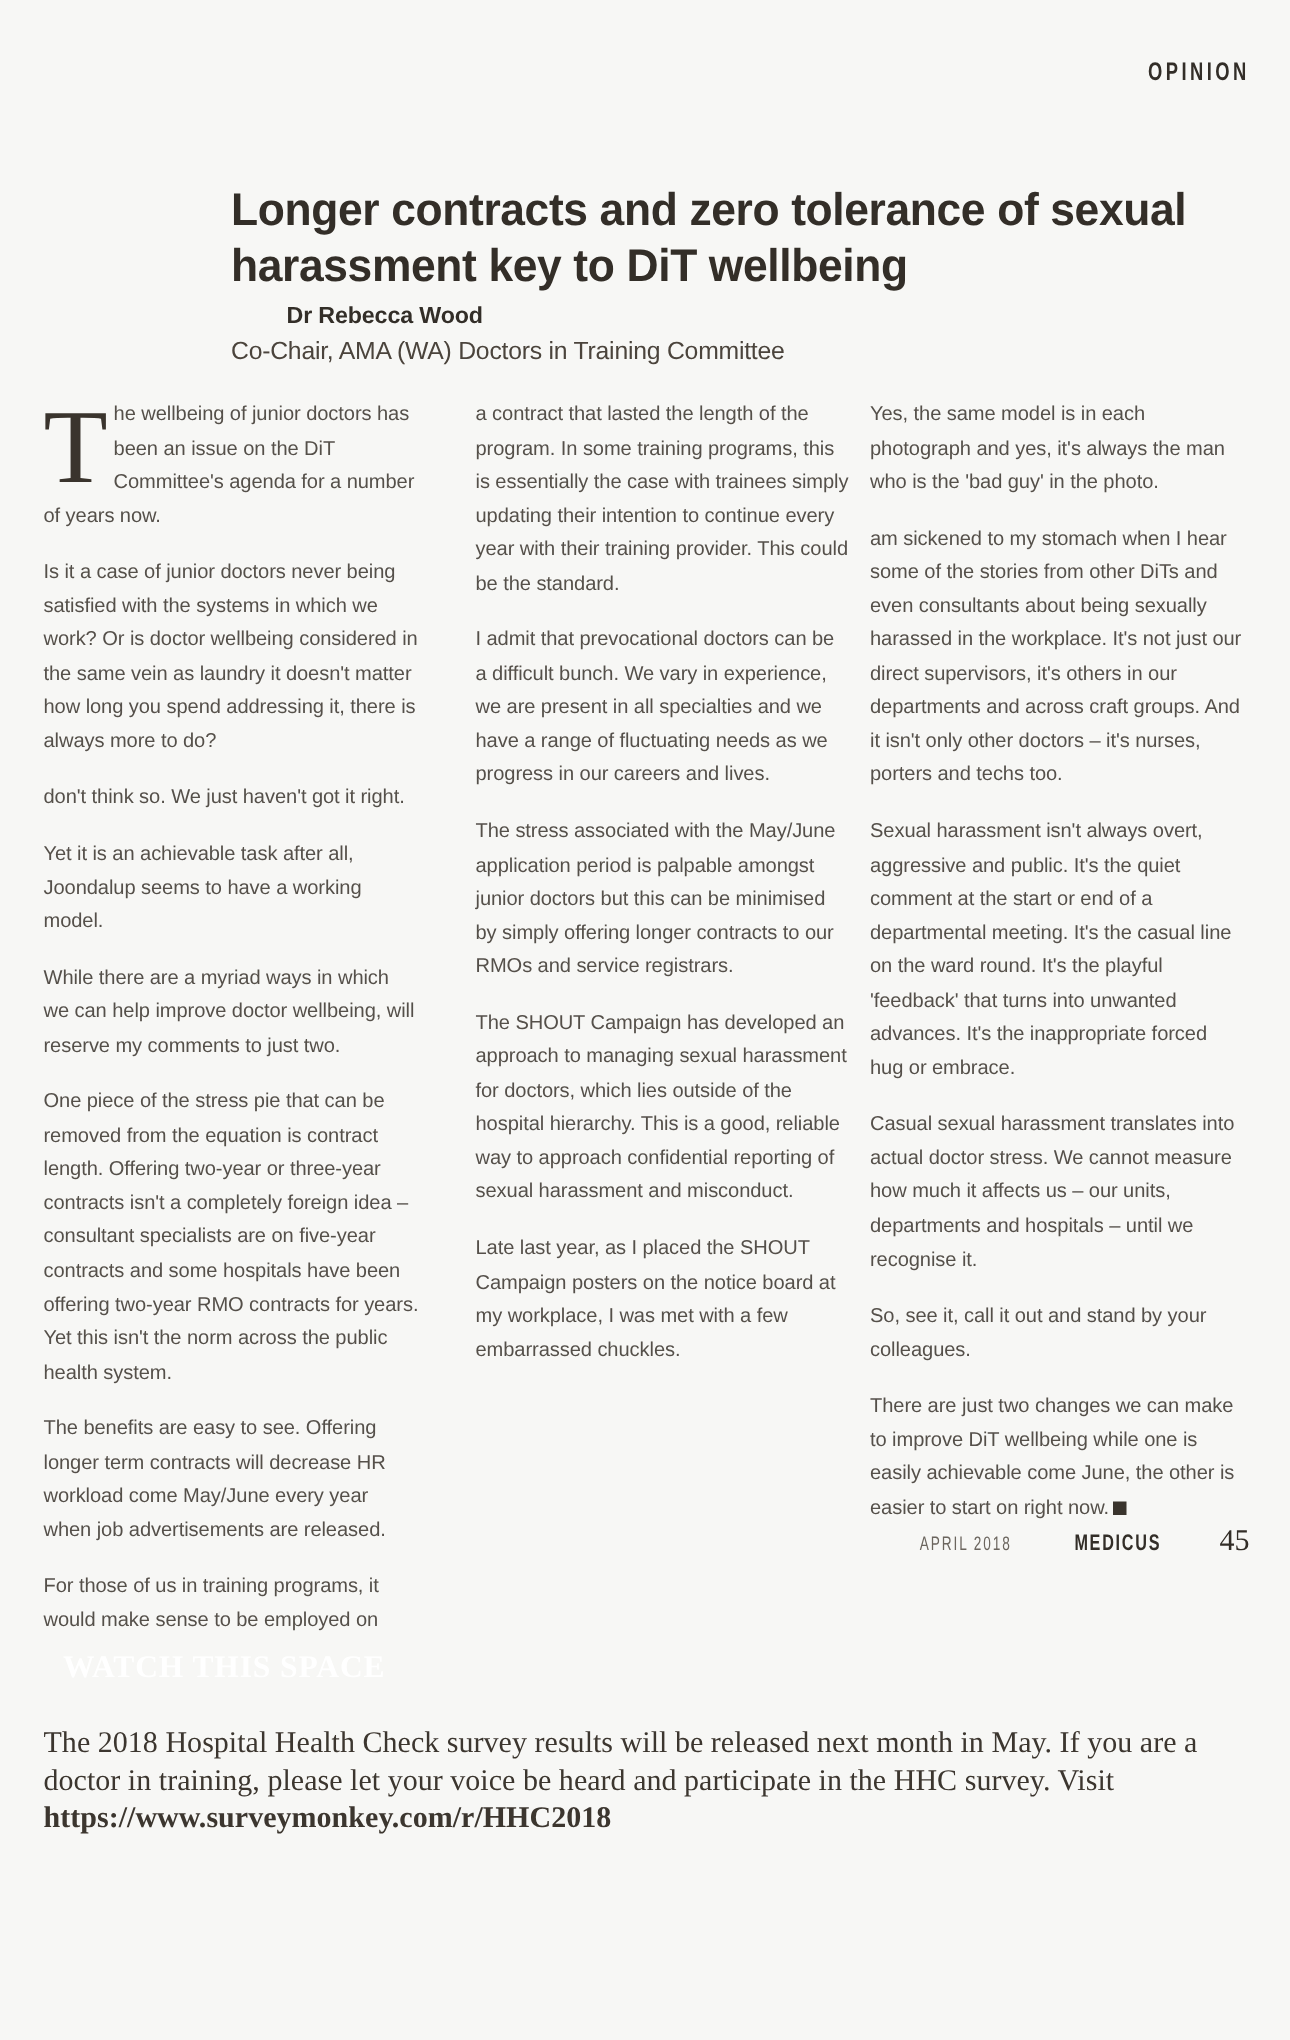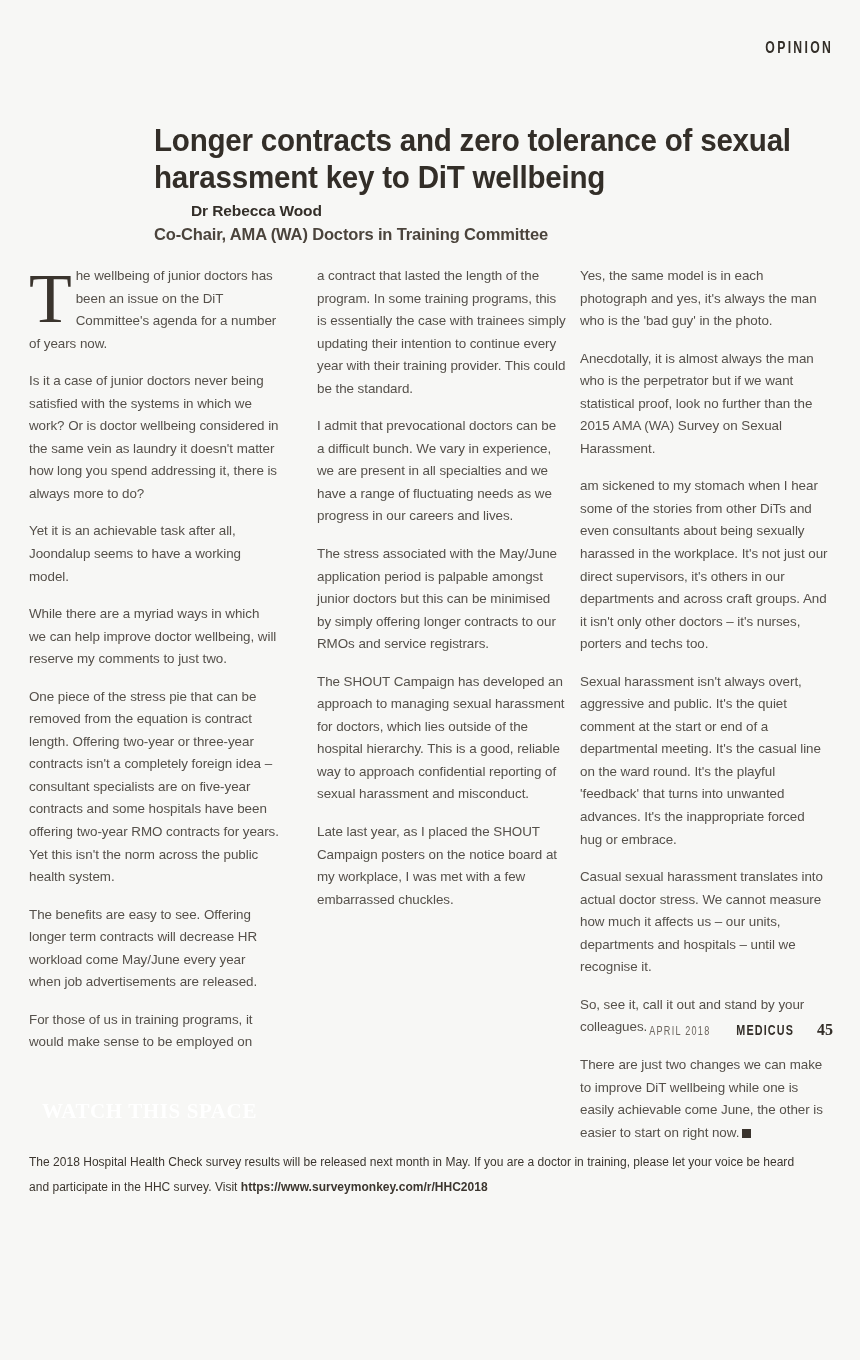--- a/index.html
+++ b/index.html
@@ -66,21 +66,21 @@
     font-family: "Liberation Sans", sans-serif;
     font-weight: 700;
     font-size: 15.5px;
     line-height: 20px;
     color: #332e28;
     letter-spacing: -0.1px;
     margin-left: 37px;
   }
   .byline-role {
     font-family: "Liberation Sans", sans-serif;
-    font-weight: 700;
+    font-weight: 400;
     font-size: 16.5px;
     line-height: 24px;
     color: #4b443c;
     letter-spacing: -0.15px;
     margin-top: 1px;
   }
 
   
   .columns {
     position: absolute;
@@ -146,38 +146,38 @@
     letter-spacing: 0.6px;
     color: #ffffff;
     line-height: 26px;
   }
 
   .watch-body {
     position: absolute;
     top: 1150px;
     left: 29px;
     width: 775px;
-    font-family: Liberation Sans, sans-serif;
-    font-size: 12px;
+    font-family: Liberation Serif, serif;
+    font-size: 20px;
     line-height: 25px;
     color: #3c362f;
     letter-spacing: 0.02px;
   }
   .watch-body b {
     font-weight: 700;
   }
 
   
   .footer {
     position: absolute;
     bottom: 57px;
     right: 27px;
     display: flex;
     align-items: baseline;
-    gap: 0;
+    gap: 16px;
     white-space: nowrap;
   }
   .footer-issue {
     font-family: "Liberation Sans", sans-serif;
     font-weight: 400;
     font-size: 13px;
     letter-spacing: 1.8px;
     color: #6b655e;
     transform: scaleX(0.7);
     transform-origin: right baseline;
@@ -187,22 +187,22 @@
     font-family: "Liberation Sans", sans-serif;
     font-weight: 700;
     font-size: 15px;
     letter-spacing: 1.6px;
     color: #332e28;
     transform: scaleX(0.72);
     transform-origin: center baseline;
   }
   .footer-page {
     font-family: "Liberation Serif", serif;
-    font-weight: 700;
-    font-size: 16px;
+    font-weight: 400;
+    font-size: 20px;
     color: #332e28;
     margin-left: 12px;
     text-align: center;
   }
 </style>
 </head>
 <body>
 
 <div class="page">
 
@@ -213,38 +213,38 @@
   <div class="byline">
     <div class="byline-name">Dr Rebecca Wood</div>
     <div class="byline-role">Co-Chair, AMA (WA) Doctors in Training Committee</div>
   </div>
 
   <div class="columns">
 
     <div class="col col-1">
       <p class="has-dropcap"><span class="dropcap">T</span><span>he wellbeing of junior doctors has been an issue on the DiT Committee's agenda for a number of years now.</span></p>
       <p>Is it a case of junior doctors never being satisfied with the systems in which we work? Or is doctor wellbeing considered in the same vein as laundry   it doesn't matter how long you spend addressing it, there is always more to do?</p>
+      <p>  don't think so. We just haven't got it right.</p>
       <p>Yet it is an achievable task    after all, Joondalup seems to have a working model.</p>
       <p>While there are a myriad ways in which we can help improve doctor wellbeing,   will reserve my comments to just two.</p>
       <p>One piece of the stress pie that can be removed from the equation is contract length. Offering two-year or three-year contracts isn't a completely foreign idea – consultant specialists are on five-year contracts and some hospitals have been offering two-year RMO contracts for years. Yet this isn't the norm across the public health system.</p>
       <p>The benefits are easy to see. Offering longer term contracts will decrease HR workload come May/June every year when job advertisements are released.</p>
       <p>For those of us in training programs, it would make sense to be employed on</p>
     </div>
 
     <div class="col col-2">
       <p>a contract that lasted the length of the program. In some training programs, this is essentially the case with trainees simply updating their intention to continue every year with their training provider. This could be the standard.</p>
       <p>I admit that prevocational doctors can be a difficult bunch. We vary in experience, we are present in all specialties and we have a range of fluctuating needs as we progress in our careers and lives.</p>
       <p>The stress associated with the May/June application period is palpable amongst junior doctors but this can be minimised by simply offering longer contracts to our RMOs and service registrars.</p>
       <p>The SHOUT Campaign has developed an approach to managing sexual harassment for doctors, which lies outside of the hospital hierarchy. This is a good, reliable way to approach confidential reporting of sexual harassment and misconduct.</p>
       <p>Late last year, as I placed the SHOUT Campaign posters on the notice board at my workplace, I was met with a few embarrassed chuckles.</p>
     </div>
 
     <div class="col col-3">
       <p>Yes, the same model is in each photograph and yes, it's always the man who is the 'bad guy' in the photo.</p>
-      <p>Anecdotally, it is almost always the man who is the perpetrator but if we want statistical proof, look no further than the 2015 AMA (WA) Survey on Sexual Harassment.</p>
       <p>  am sickened to my stomach when I hear some of the stories from other DiTs and even consultants about being sexually harassed in the workplace. It's not just our direct supervisors, it's others in our departments and across craft groups. And it isn't only other doctors – it's nurses, porters and techs too.</p>
       <p>Sexual harassment isn't always overt, aggressive and public. It's the quiet comment at the start or end of a departmental meeting. It's the casual line on the ward round. It's the playful 'feedback' that turns into unwanted advances. It's the inappropriate forced hug or embrace.</p>
       <p>Casual sexual harassment translates into actual doctor stress. We cannot measure how much it affects us – our units, departments and hospitals – until we recognise it.</p>
       <p>So, see it, call it out and stand by your colleagues.</p>
       <p><span>There are just two changes we can make to improve DiT wellbeing    while one is easily achievable come June, the other is easier to start on right now.</span><span class="endmark"></span></p>
     </div>
 
   </div>
 
   <div class="watch-band">

